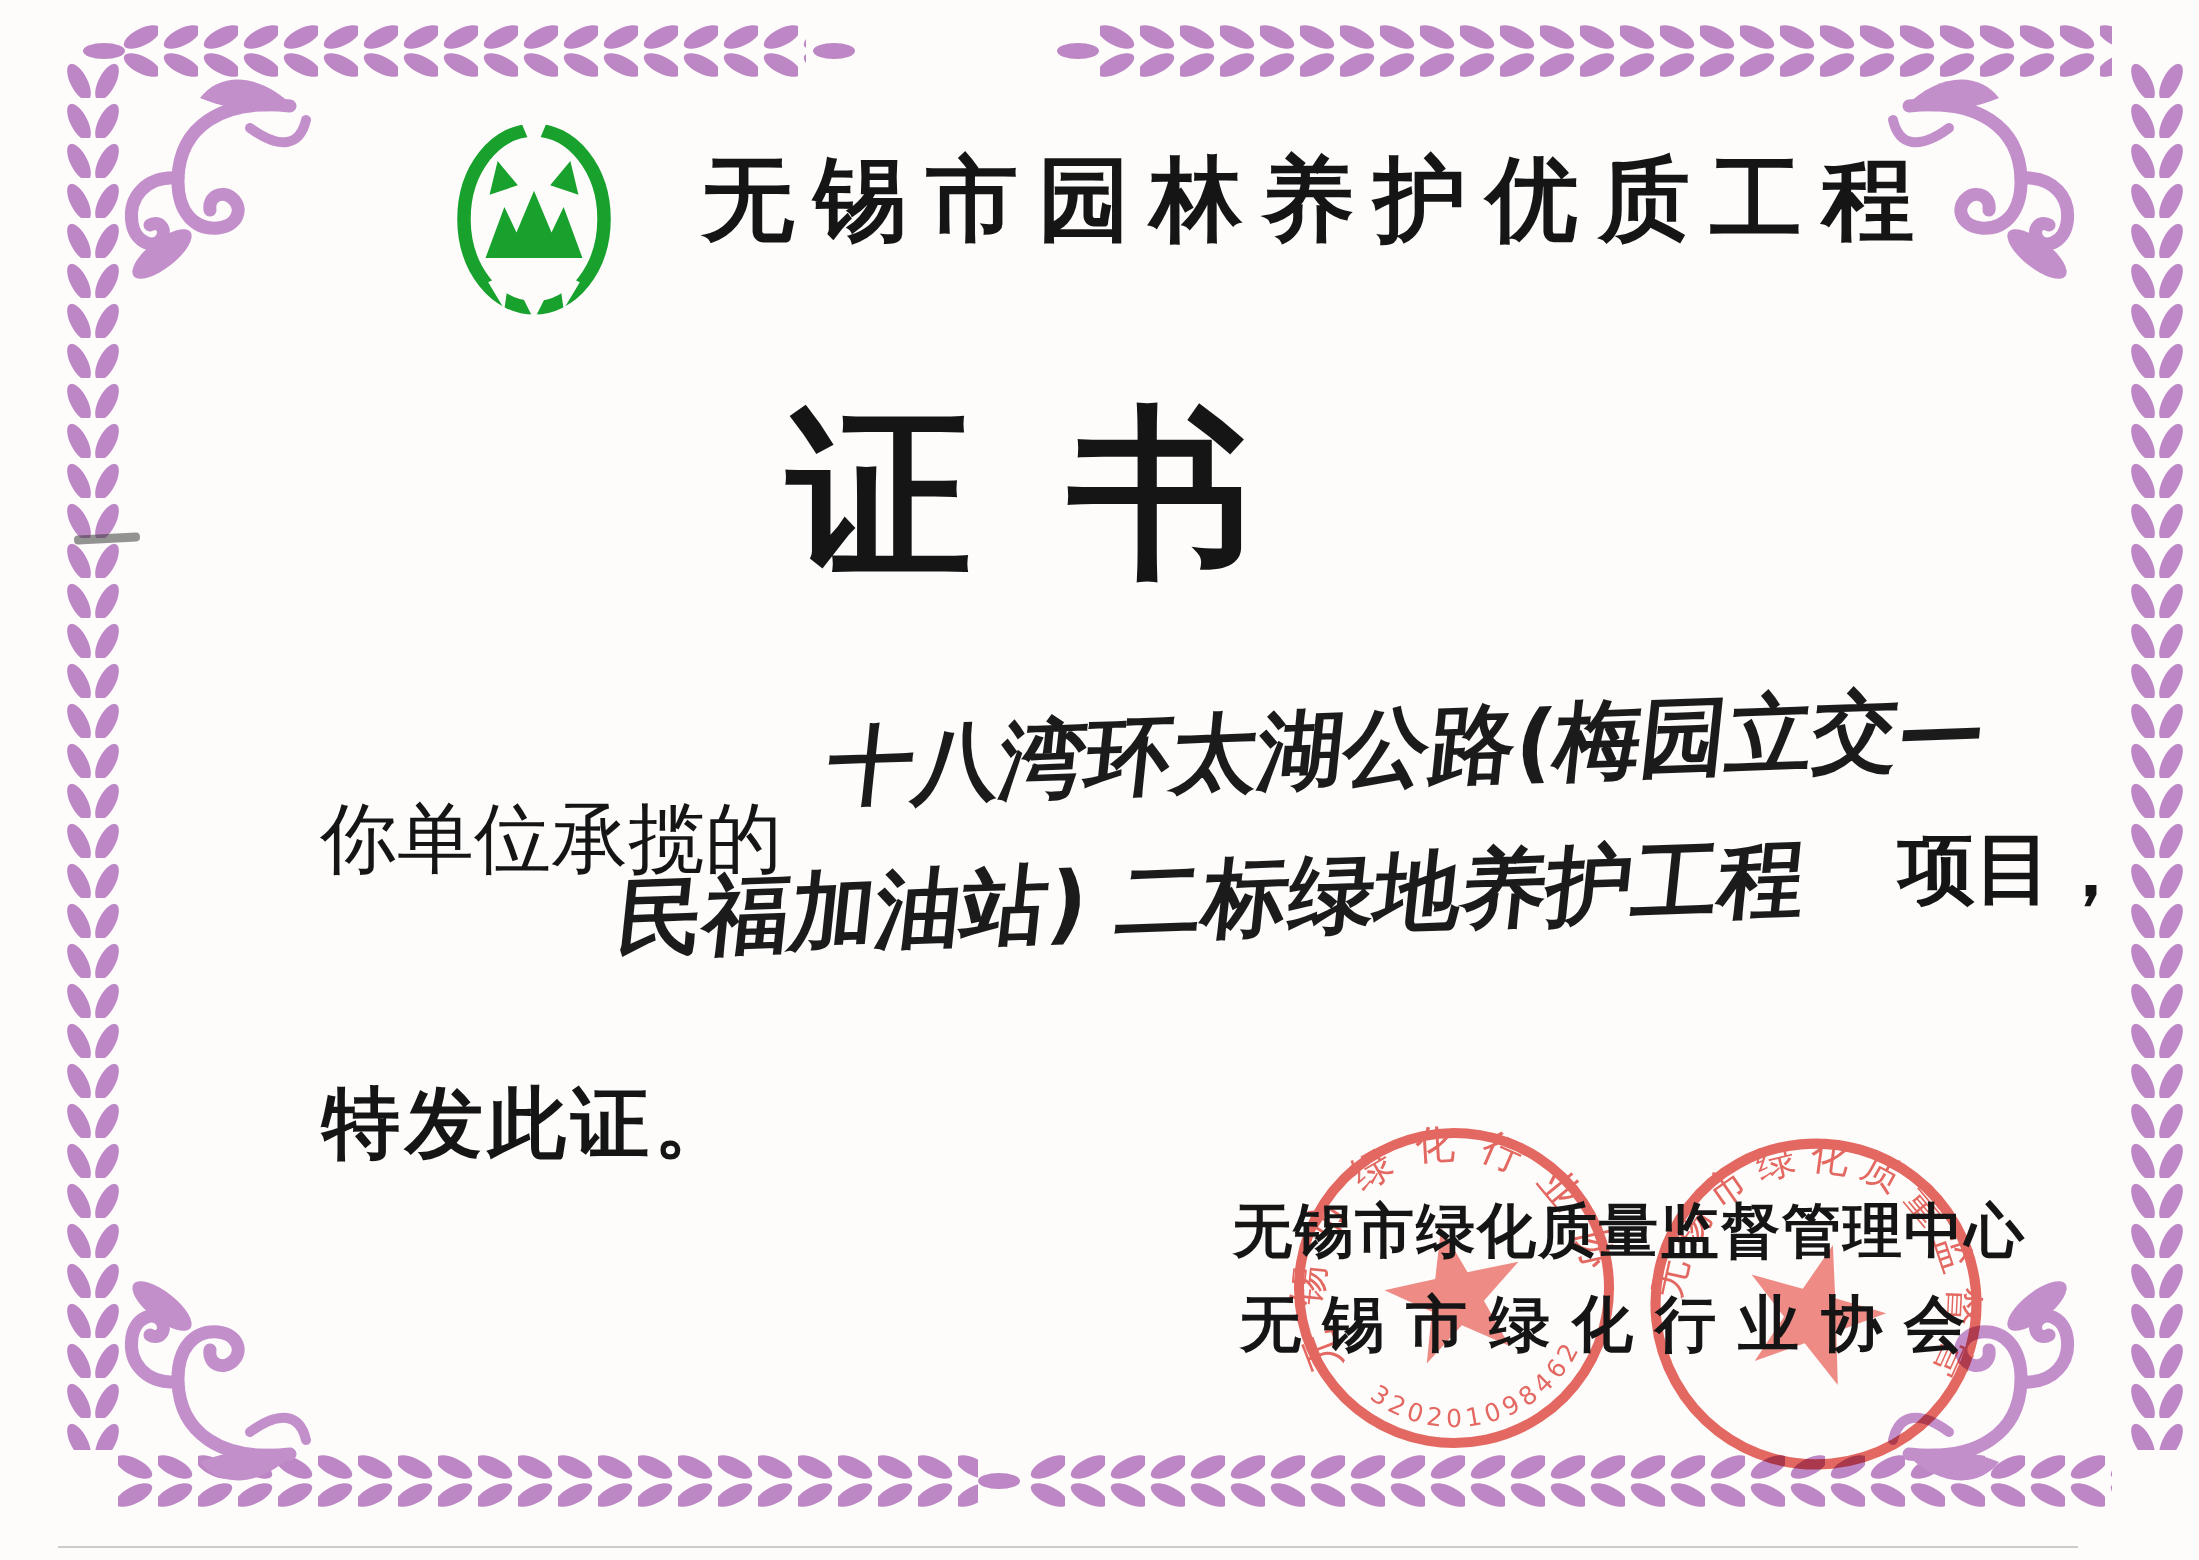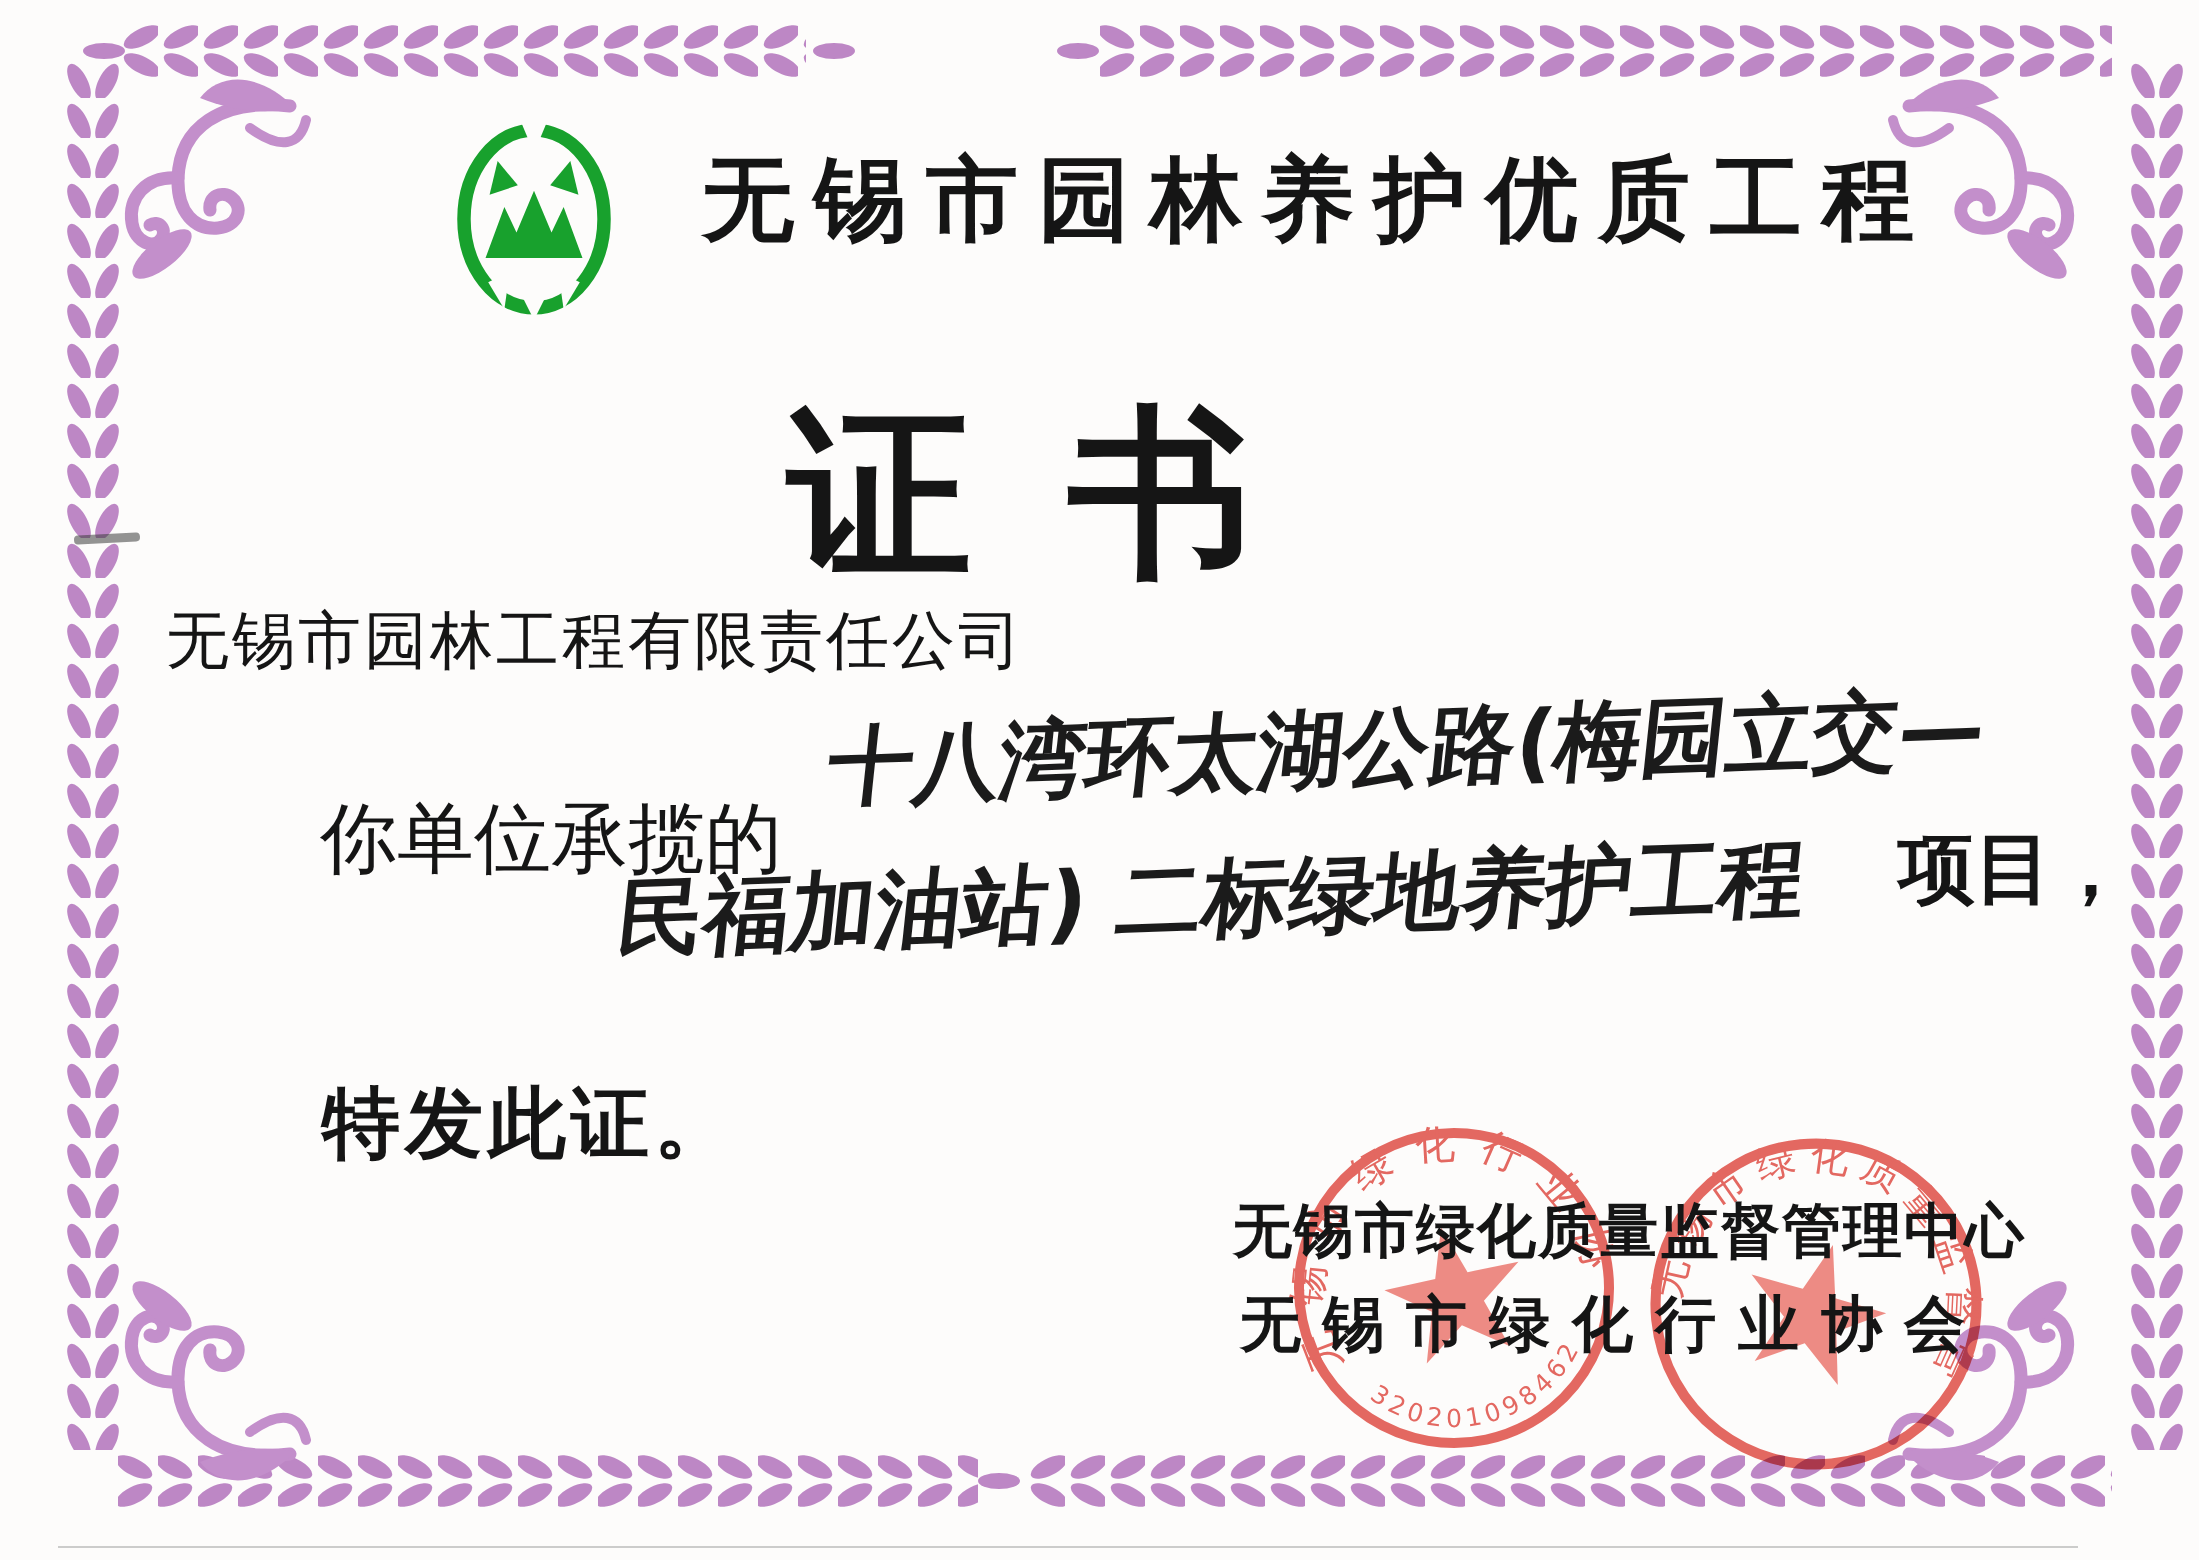--- a/index.html
+++ b/index.html
@@ -130,21 +130,20 @@
     <polygon points="26,122 42,114 38,142" fill="#fdfcfb"></polygon>
     <polygon points="94,122 78,114 82,142" fill="#fdfcfb"></polygon>
   </svg>
 
   <div class="abs txt program-title">无锡市园林养护优质工程</div>
 
   <div class="abs txt heading">
     <span class="c1">证</span><span class="c2">书</span>
   </div>
 
-  <div class="abs txt recipient">无锡市园林工程有限责任公司</div>
 
   <div class="abs txt prefix">你单位承揽的</div>
 
   <div class="abs txt hand hand1">十八湾环太湖公路(梅园立交—</div>
 
   <div class="abs txt hand hand2">民福加油站) 二标绿地养护工程</div>
 
   <div class="abs txt suffix">项目，</div>
 
 

